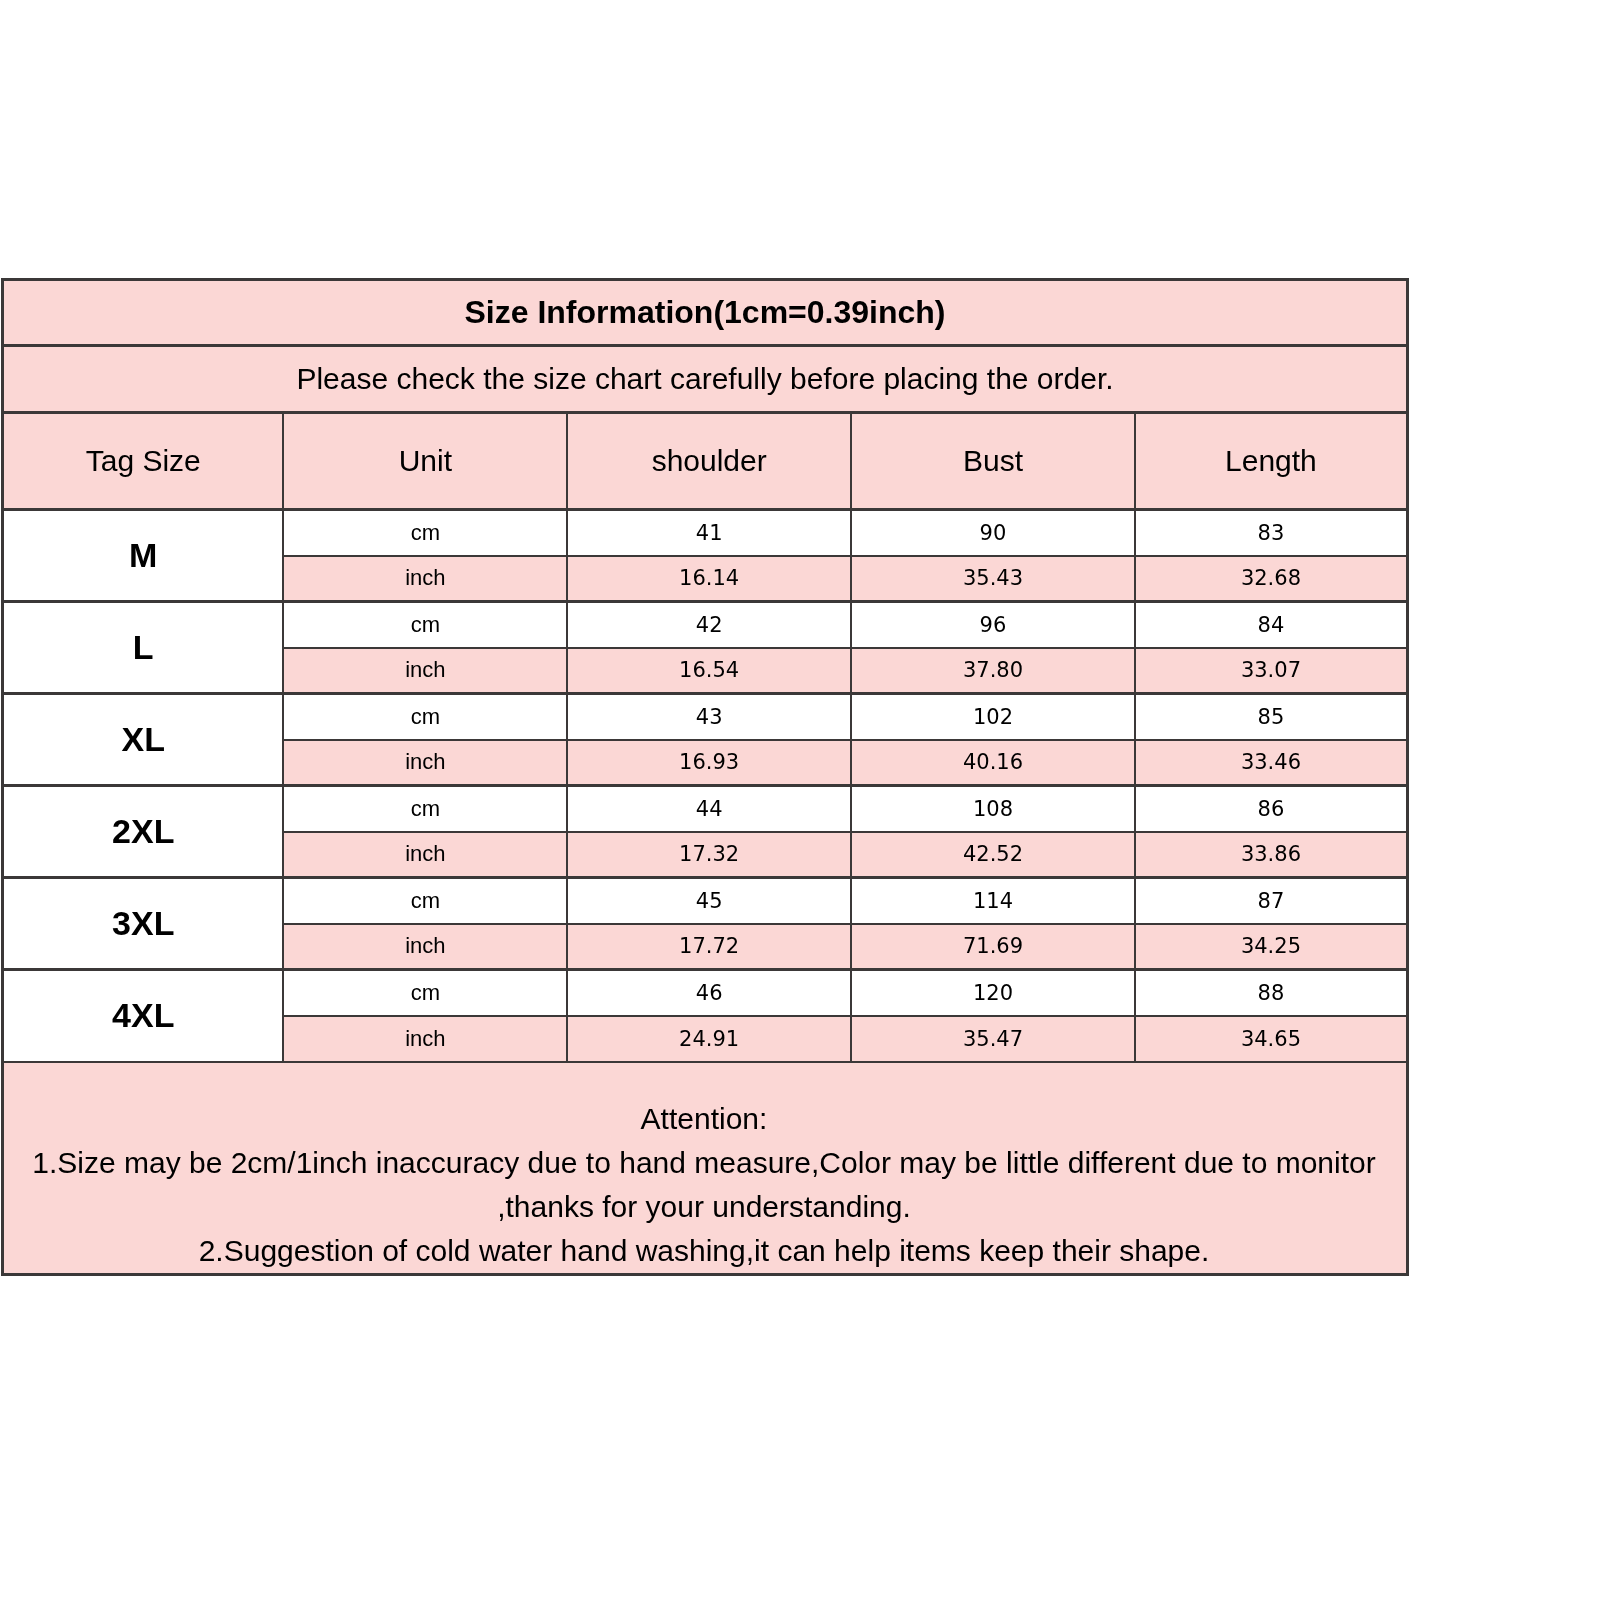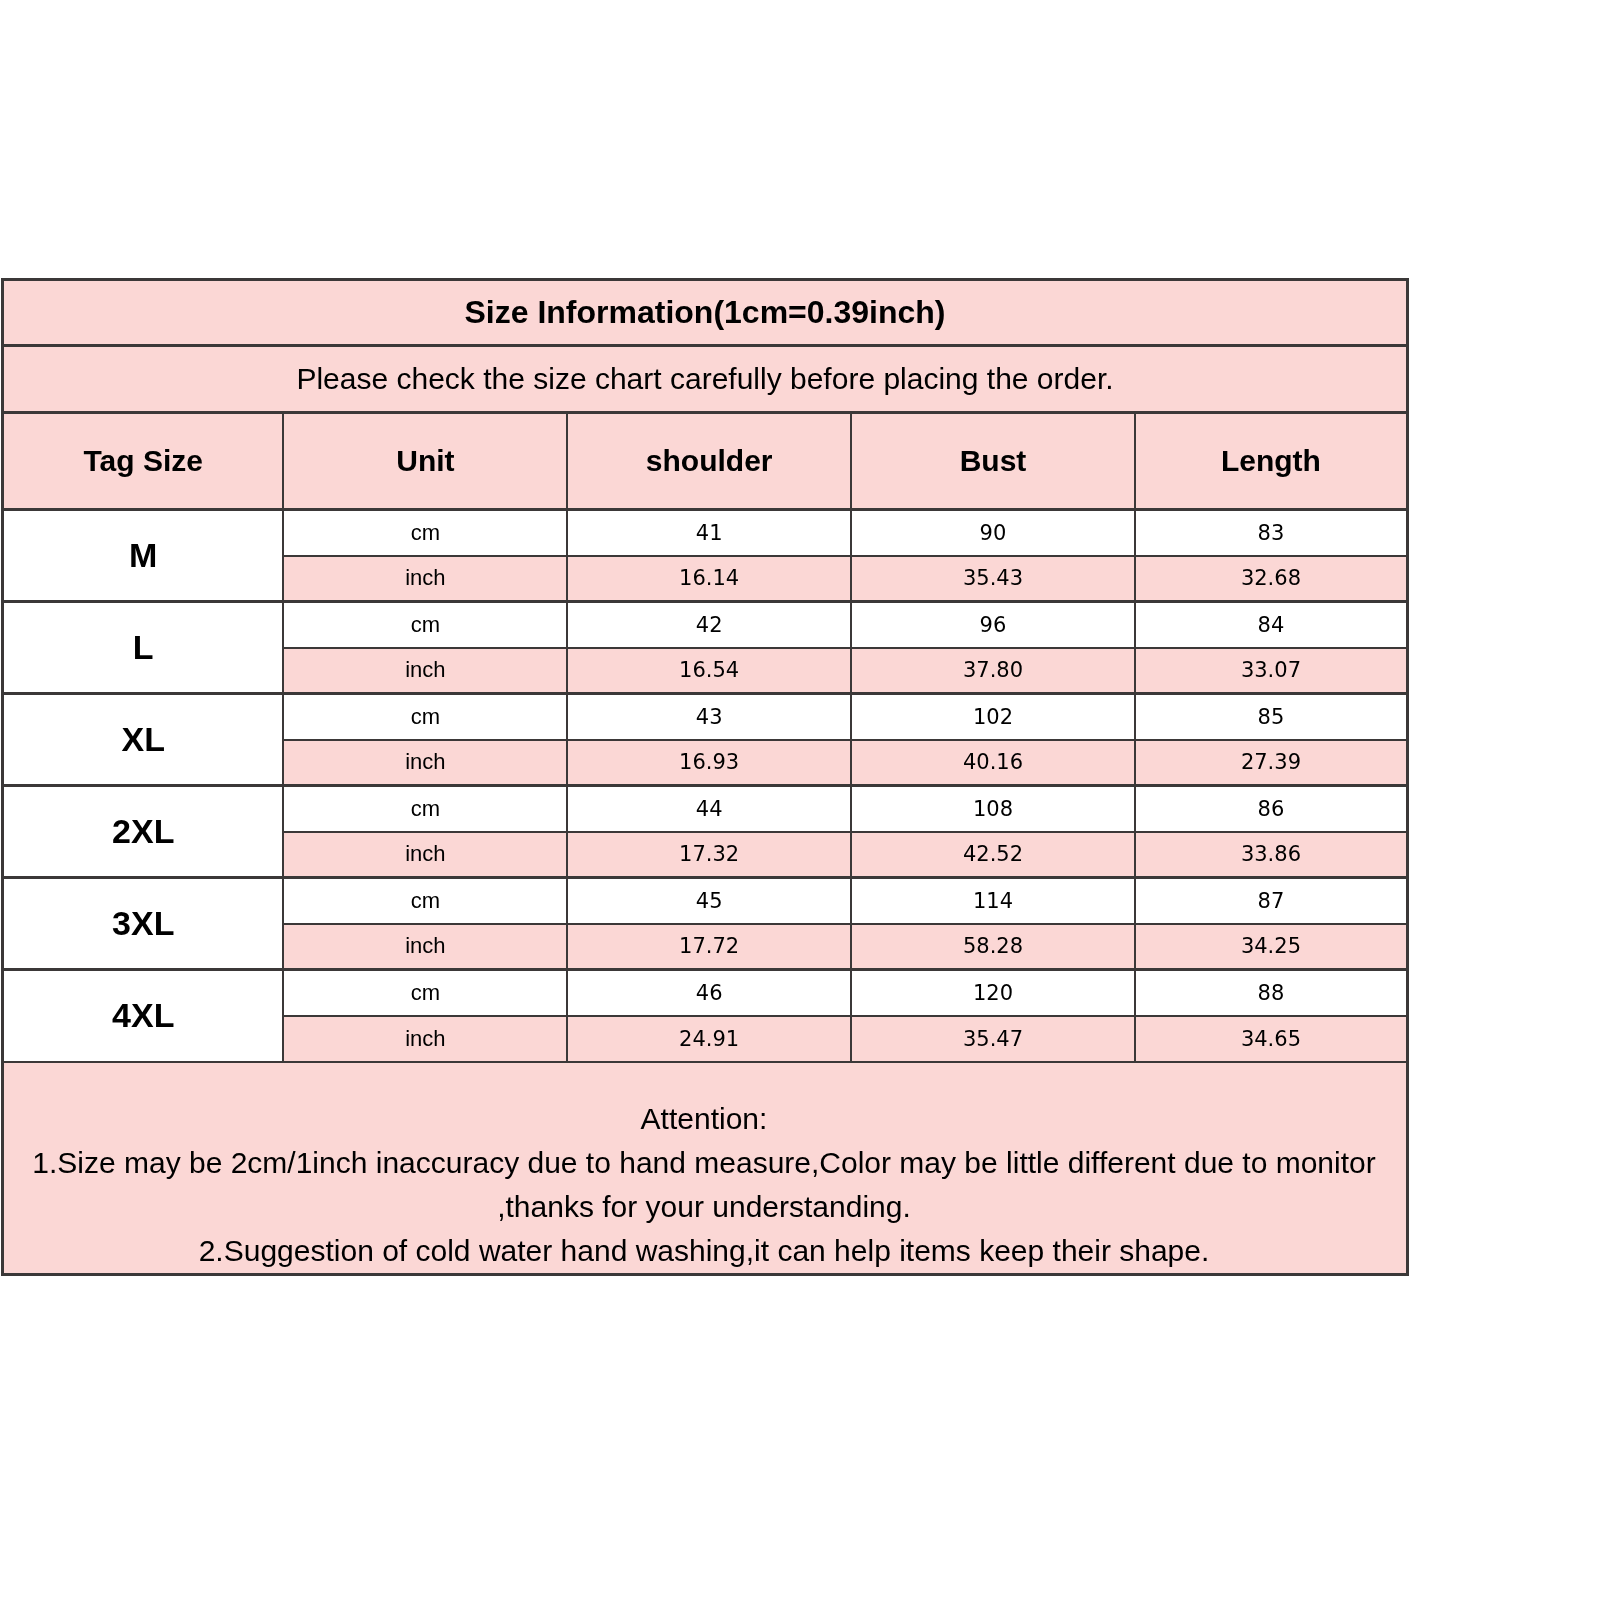--- a/index.html
+++ b/index.html
@@ -48,21 +48,21 @@
   .r-sub td{
     height:67px;
     background:var(--pink);
     font-size:30px;
     border-bottom-width:3px;
   }
   .r-head td{
     height:97px;
     background:var(--pink);
     font-size:30px;
-    font-weight:bold;
+    font-weight:normal;
     border-bottom-width:3px;
   }
   .r-data td{height:46px;}
   .r-cm td{background:var(--white);}
   .r-inch td{background:var(--pink);}
   .group-top td{border-top-width:3px;}
   .tag-cell{
     background:var(--white) !important;
     font-size:34px;
     font-weight:bold;
@@ -155,21 +155,21 @@
       <td class="tag-cell" rowspan="2">XL</td>
       <td class="unit-cell">cm</td>
       <td class="val-cell">43</td>
       <td class="val-cell">102</td>
       <td class="val-cell">85</td>
     </tr>
     <tr class="r-data r-inch">
       <td class="unit-cell">inch</td>
       <td class="val-cell">16.93</td>
       <td class="val-cell">40.16</td>
-      <td class="val-cell">27.39</td>
+      <td class="val-cell">33.46</td>
     </tr>
 
     <tr class="r-data r-cm group-top">
       <td class="tag-cell" rowspan="2">2XL</td>
       <td class="unit-cell">cm</td>
       <td class="val-cell">44</td>
       <td class="val-cell">108</td>
       <td class="val-cell">86</td>
     </tr>
     <tr class="r-data r-inch">
@@ -182,21 +182,21 @@
     <tr class="r-data r-cm group-top">
       <td class="tag-cell" rowspan="2">3XL</td>
       <td class="unit-cell">cm</td>
       <td class="val-cell">45</td>
       <td class="val-cell">114</td>
       <td class="val-cell">87</td>
     </tr>
     <tr class="r-data r-inch">
       <td class="unit-cell">inch</td>
       <td class="val-cell">17.72</td>
-      <td class="val-cell">58.28</td>
+      <td class="val-cell">71.69</td>
       <td class="val-cell">34.25</td>
     </tr>
 
     <tr class="r-data r-cm group-top">
       <td class="tag-cell" rowspan="2">4XL</td>
       <td class="unit-cell">cm</td>
       <td class="val-cell">46</td>
       <td class="val-cell">120</td>
       <td class="val-cell">88</td>
     </tr>

